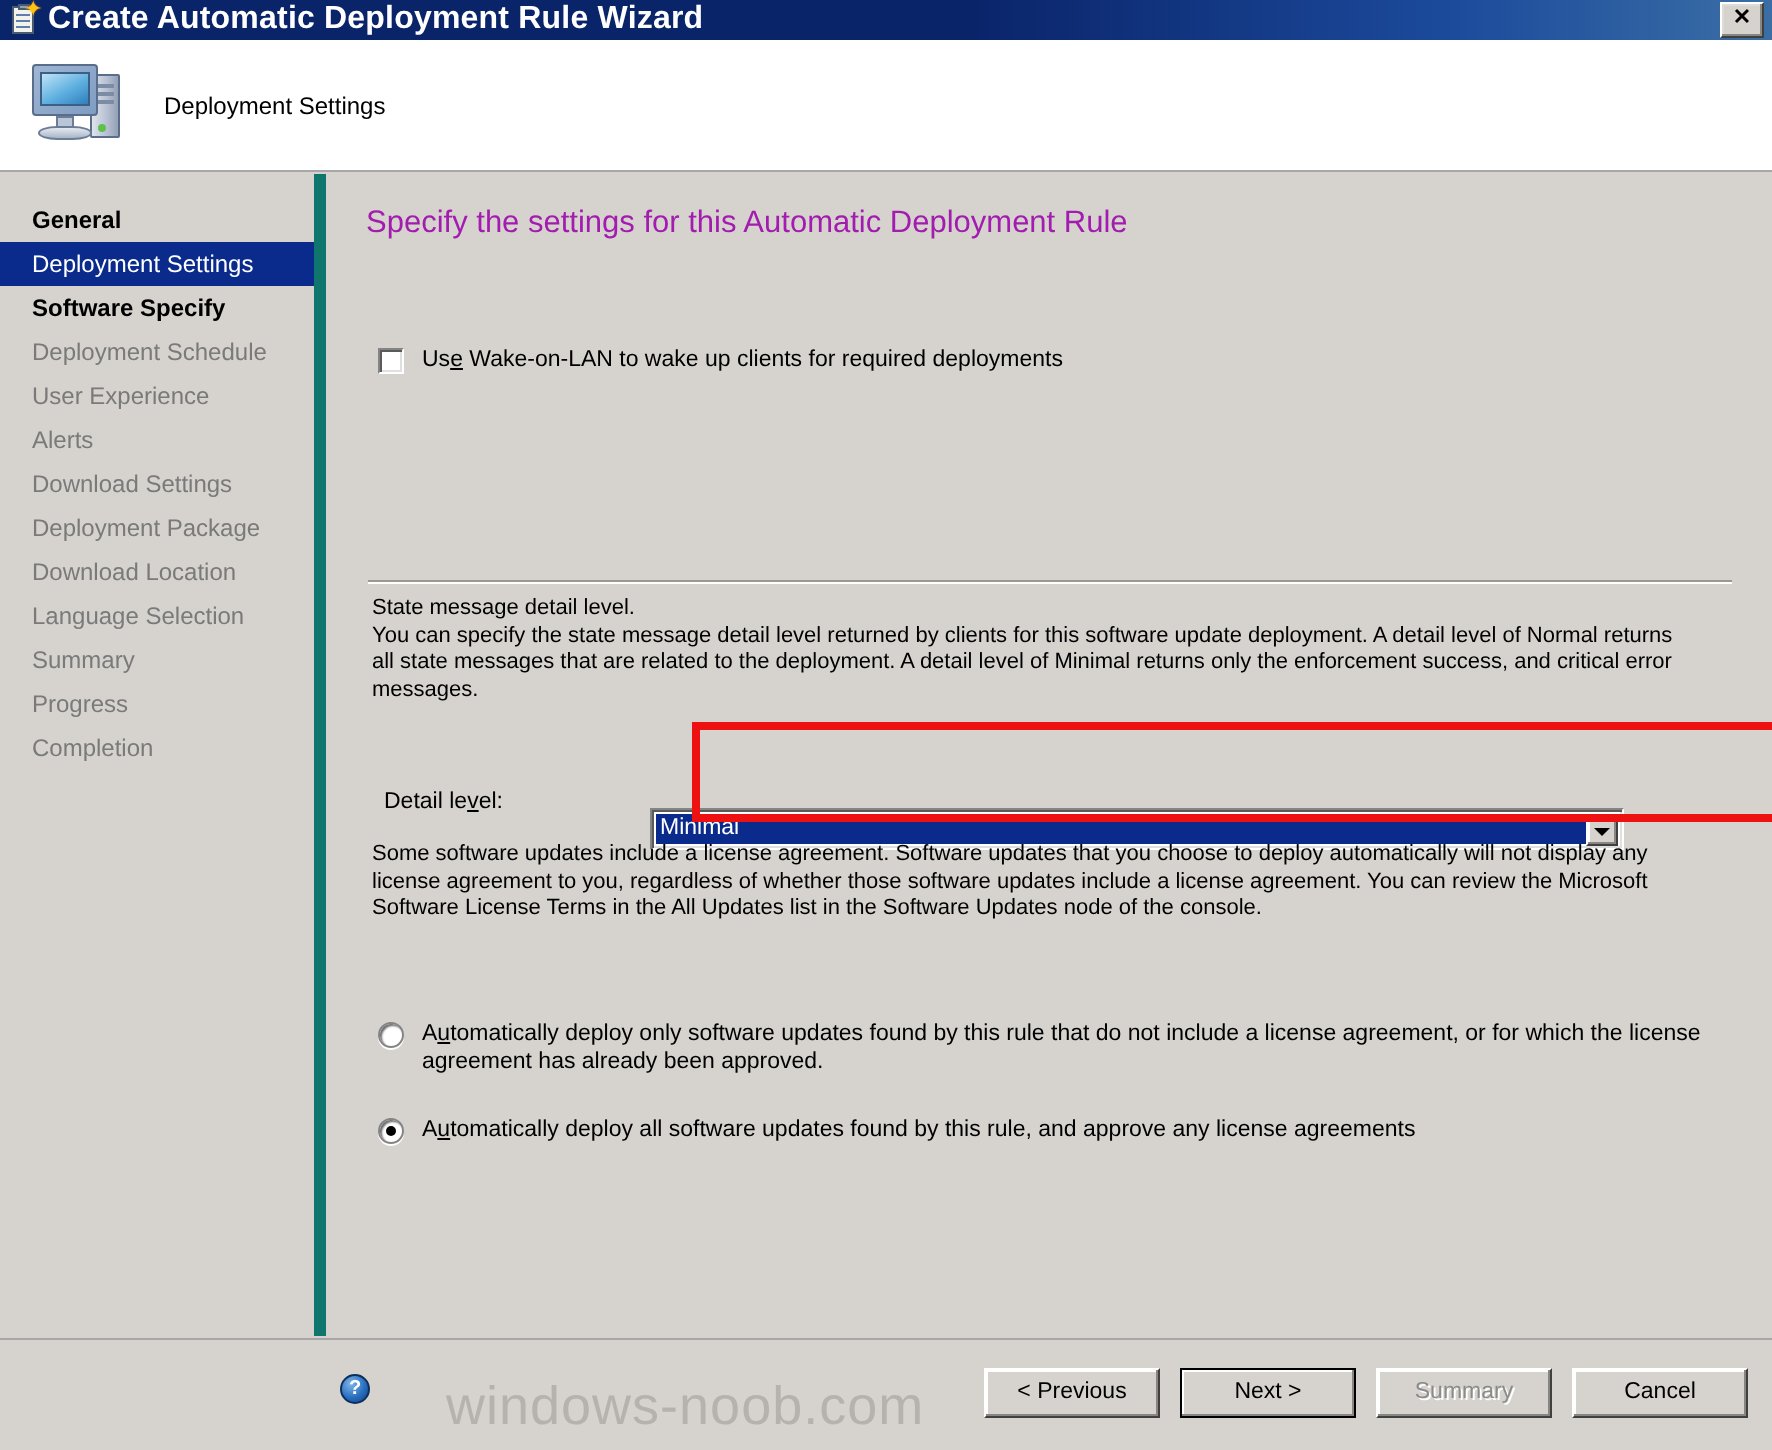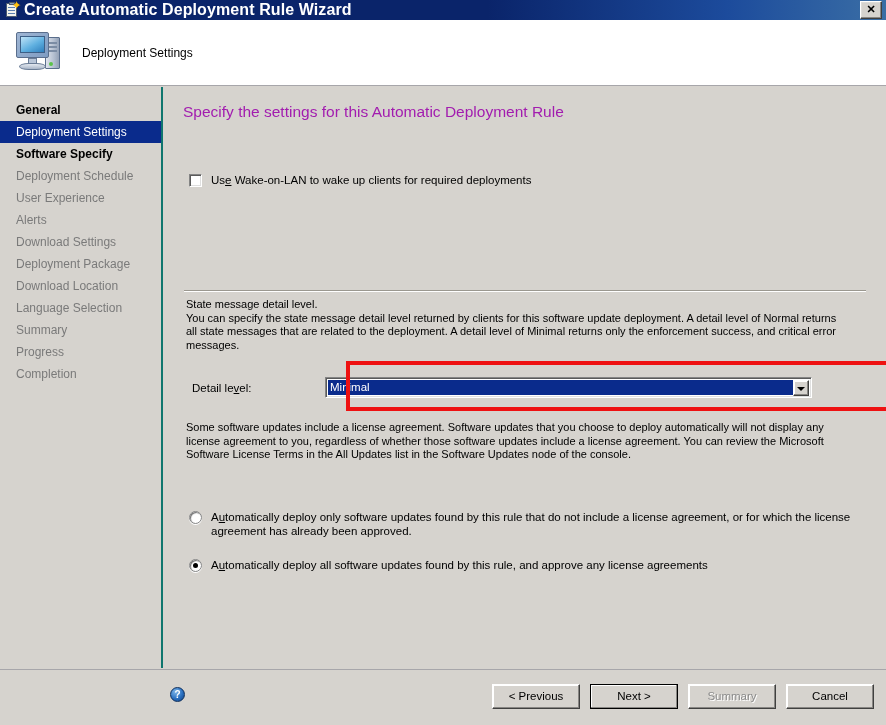--- a/index.html
+++ b/index.html
@@ -191,21 +191,21 @@
     color: #000000;
   }
 
   
   .sidebar {
     position: absolute;
     left: 0; top: 87px;
     width: 163px;
     height: 581px;
     background: #d6d3ce;
-    border-right: 2px solid #0f766e;
+    border-right: 6px solid #0f766e;
     box-sizing: border-box;
     padding-top: 12px;
   }
   .nav-item {
     height: 22px;
     line-height: 22px;
     padding-left: 16px;
     font-size: 12px;
     color: #7a7a7a;
     white-space: nowrap;
@@ -311,20 +311,21 @@
     height: 21px;
     background: #ffffff;
     border: 1px solid;
     border-color: #848484 #ffffff #ffffff #848484;
     box-shadow: inset 1px 1px 0 #5a5a5a, inset -1px -1px 0 #dfdfdf;
     box-sizing: border-box;
     display: flex;
     align-items: center;
     padding: 2px;
     cursor: default;
+    margin-top: 27px;
   }
   .combo-value {
     flex: 1 1 auto;
     height: 15px;
     line-height: 15px;
     background: #0a2b8c;
     color: #ffffff;
     font-size: 11.5px;
     padding-left: 2px;
     overflow: hidden;
@@ -547,20 +548,21 @@
       <div class="winradio on"></div>
       <div class="lbl"><span>A</span><span class="ul">u</span><span>tomatically deploy all software updates found by this rule, and approve any license agreements</span></div>
     </div>
 
   </div>
 
   <div class="footer">
     <div class="help-icon">
       <span>?</span>
     </div>
+    <div class="watermark">windows-noob.com</div>
     <div class="btnbar">
       <button class="wbtn">&lt; Previous</button>
       <button class="wbtn default">Next &gt;</button>
       <button class="wbtn disabled">Summary</button>
       <button class="wbtn">Cancel</button>
     </div>
   </div>
 
 </div>
 

